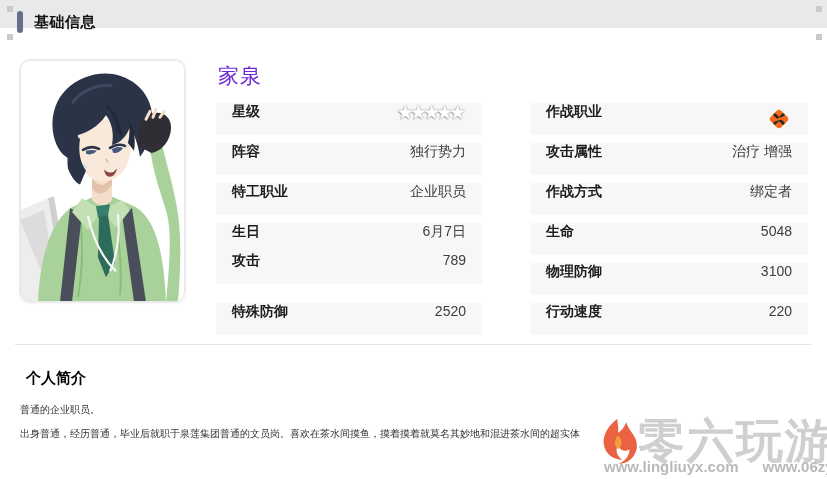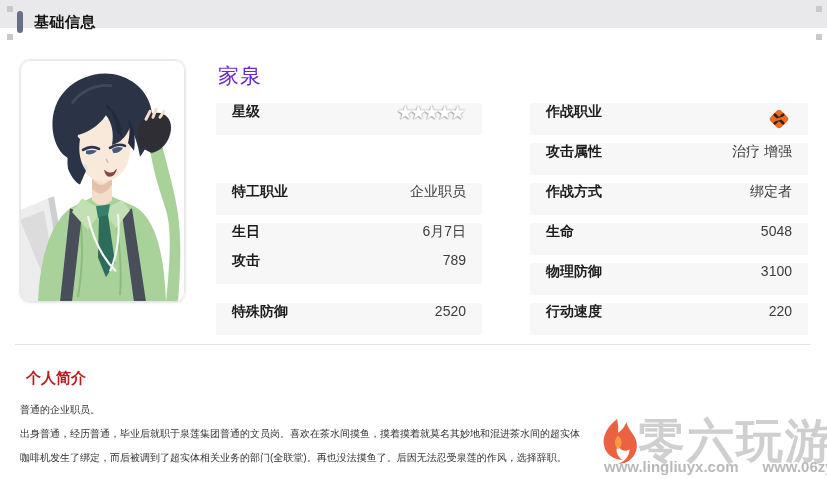--- a/index.html
+++ b/index.html
@@ -31,21 +31,21 @@
   .col-l{left:216px;width:266px;}
   .col-r{left:530px;width:278px;}
   .stars{color:#ffffff;font-size:19px;letter-spacing:-4px;line-height:1;
          text-shadow:-1px 1px 1px #adadad,1px -1px 1px #d6d6d6,0 0 2px #9d9d9d;padding-right:4px;}
   .class-icon{display:inline-flex;align-items:center;}
 
   
   .divider{position:absolute;left:15px;top:344px;width:796px;height:1px;background:#e2e2e2;}
 
   
-  .profile-heading{position:absolute;left:26px;top:369px;font-size:15px;font-weight:bold;color:#b91c1c;}
+  .profile-heading{position:absolute;left:26px;top:369px;font-size:15px;font-weight:bold;color:#000000;}
   .profile-text{position:absolute;left:20px;top:398px;width:800px;font-size:10px;color:#333;line-height:24px;}
   .profile-text div{white-space:nowrap;}
 
   
   .wm-big{position:absolute;left:638px;top:410px;font-size:47px;font-weight:bold;
           color:rgba(130,130,130,.38);letter-spacing:2px;white-space:nowrap;z-index:3;}
   .wm-urls{position:absolute;left:604px;top:458px;display:flex;gap:24px;font-size:15px;font-weight:bold;
            color:#b9b9b9;z-index:4;white-space:nowrap;}
   .wm-logo{position:absolute;left:596px;top:417px;z-index:4;}
 </style>
@@ -112,20 +112,24 @@
       <rect x="0.5" y="0.5" width="164" height="244" rx="10" fill="none" stroke="#e7e7e7"></rect>
     </svg>
   </div>
 
   <div class="char-name">家泉</div>
 
   <div class="row col-l" style="top:103px">
     <span class="label">星级</span>
     <span class="stars">★★★★★</span>
   </div>
+  <div class="row col-l" style="top:143px">
+    <span class="label">阵容</span>
+    <span class="value">独行势力</span>
+  </div>
   <div class="row col-l" style="top:183px">
     <span class="label">特工职业</span>
     <span class="value">企业职员</span>
   </div>
   <div class="row col-l" style="top:223px">
     <span class="label">生日</span>
     <span class="value">6月7日</span>
   </div>
   <div class="row col-l" style="top:252px">
     <span class="label">攻击</span>
@@ -166,21 +170,20 @@
     <span class="label">行动速度</span>
     <span class="value">220</span>
   </div>
 
   <div class="divider"></div>
 
   <div class="profile-heading">个人简介</div>
   <div class="profile-text">
     <div>普通的企业职员。</div>
     <div>出身普通，经历普通，毕业后就职于泉莲集团普通的文员岗。喜欢在茶水间摸鱼，摸着摸着就莫名其妙地和混进茶水间的超实体</div>
-    <div>咖啡机发生了绑定，而后被调到了超实体相关业务的部门(全联堂)。再也没法摸鱼了。后因无法忍受泉莲的作风，选择辞职。</div>
   </div>
 
   <div class="wm-big">零六玩游戏</div>
   <div class="wm-logo">
     <svg width="42" height="48" viewBox="0 0 40 46">
       <path fill="#e8512d" opacity="0.9" d="M20 2 C10 10 5 20 8 29 c2 7 9 12 17 12 c-5 -4 -7 -9 -4 -14 c2 5 7 7 11 4 c0 7 -5 12 -11 14 c10 0 17 -7 18 -16 c1 -11 -8 -15 -10 -24 c-2 5 -5 8 -8 10 c1 -6 -1 -11 -1 -15 z"></path>
       <path fill="#f5a33b" opacity="0.9" d="M21 18 c-4 4 -4 9 0 13 c4 -3 5 -9 0 -13 z"></path>
     </svg>
   </div>
   <div class="wm-urls">

